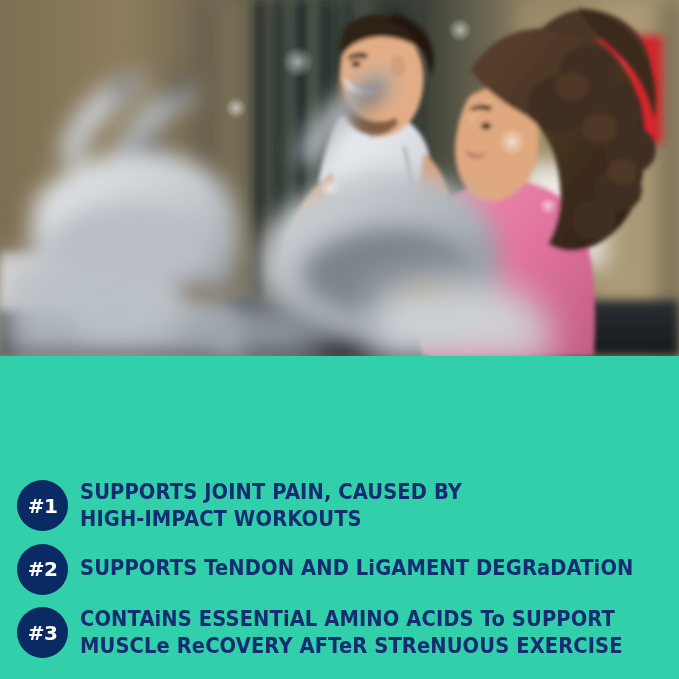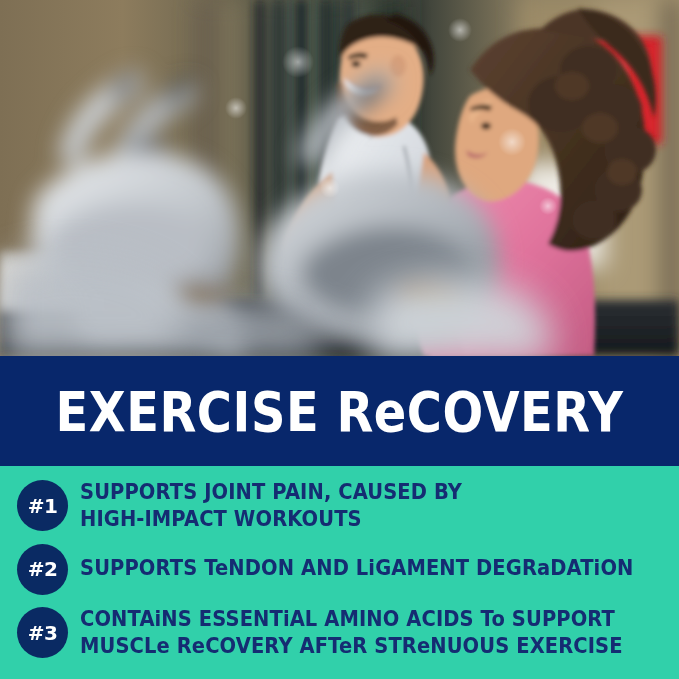--- a/index.html
+++ b/index.html
@@ -374,23 +374,20 @@
         <circle cx="298" cy="62" r="16" fill="url(#bokeh1)"></circle>
         <circle cx="460" cy="30" r="12" fill="url(#bokeh1)"></circle>
         <circle cx="236" cy="108" r="11" fill="url(#bokeh1)"></circle>
         <circle cx="512" cy="142" r="14" fill="url(#bokeh1)"></circle>
         <circle cx="330" cy="188" r="10" fill="url(#bokeh1)"></circle>
         <circle cx="548" cy="206" r="9" fill="url(#bokeh1)"></circle>
       </g>
     </svg>
   </div>
 
-  <div class="title-band">
-    <div class="title-text">EXERCISE ReCOVERY</div>
-  </div>
 
   <div class="bullets">
 
     <div class="bullet-row row-1">
       <div class="badge">#1</div>
       <div class="bullet-text">
         <span class="ln">SUPPORTS JOINT PAIN, CAUSED BY</span>
         <span class="ln">HIGH-IMPACT WORKOUTS</span>
       </div>
     </div>

